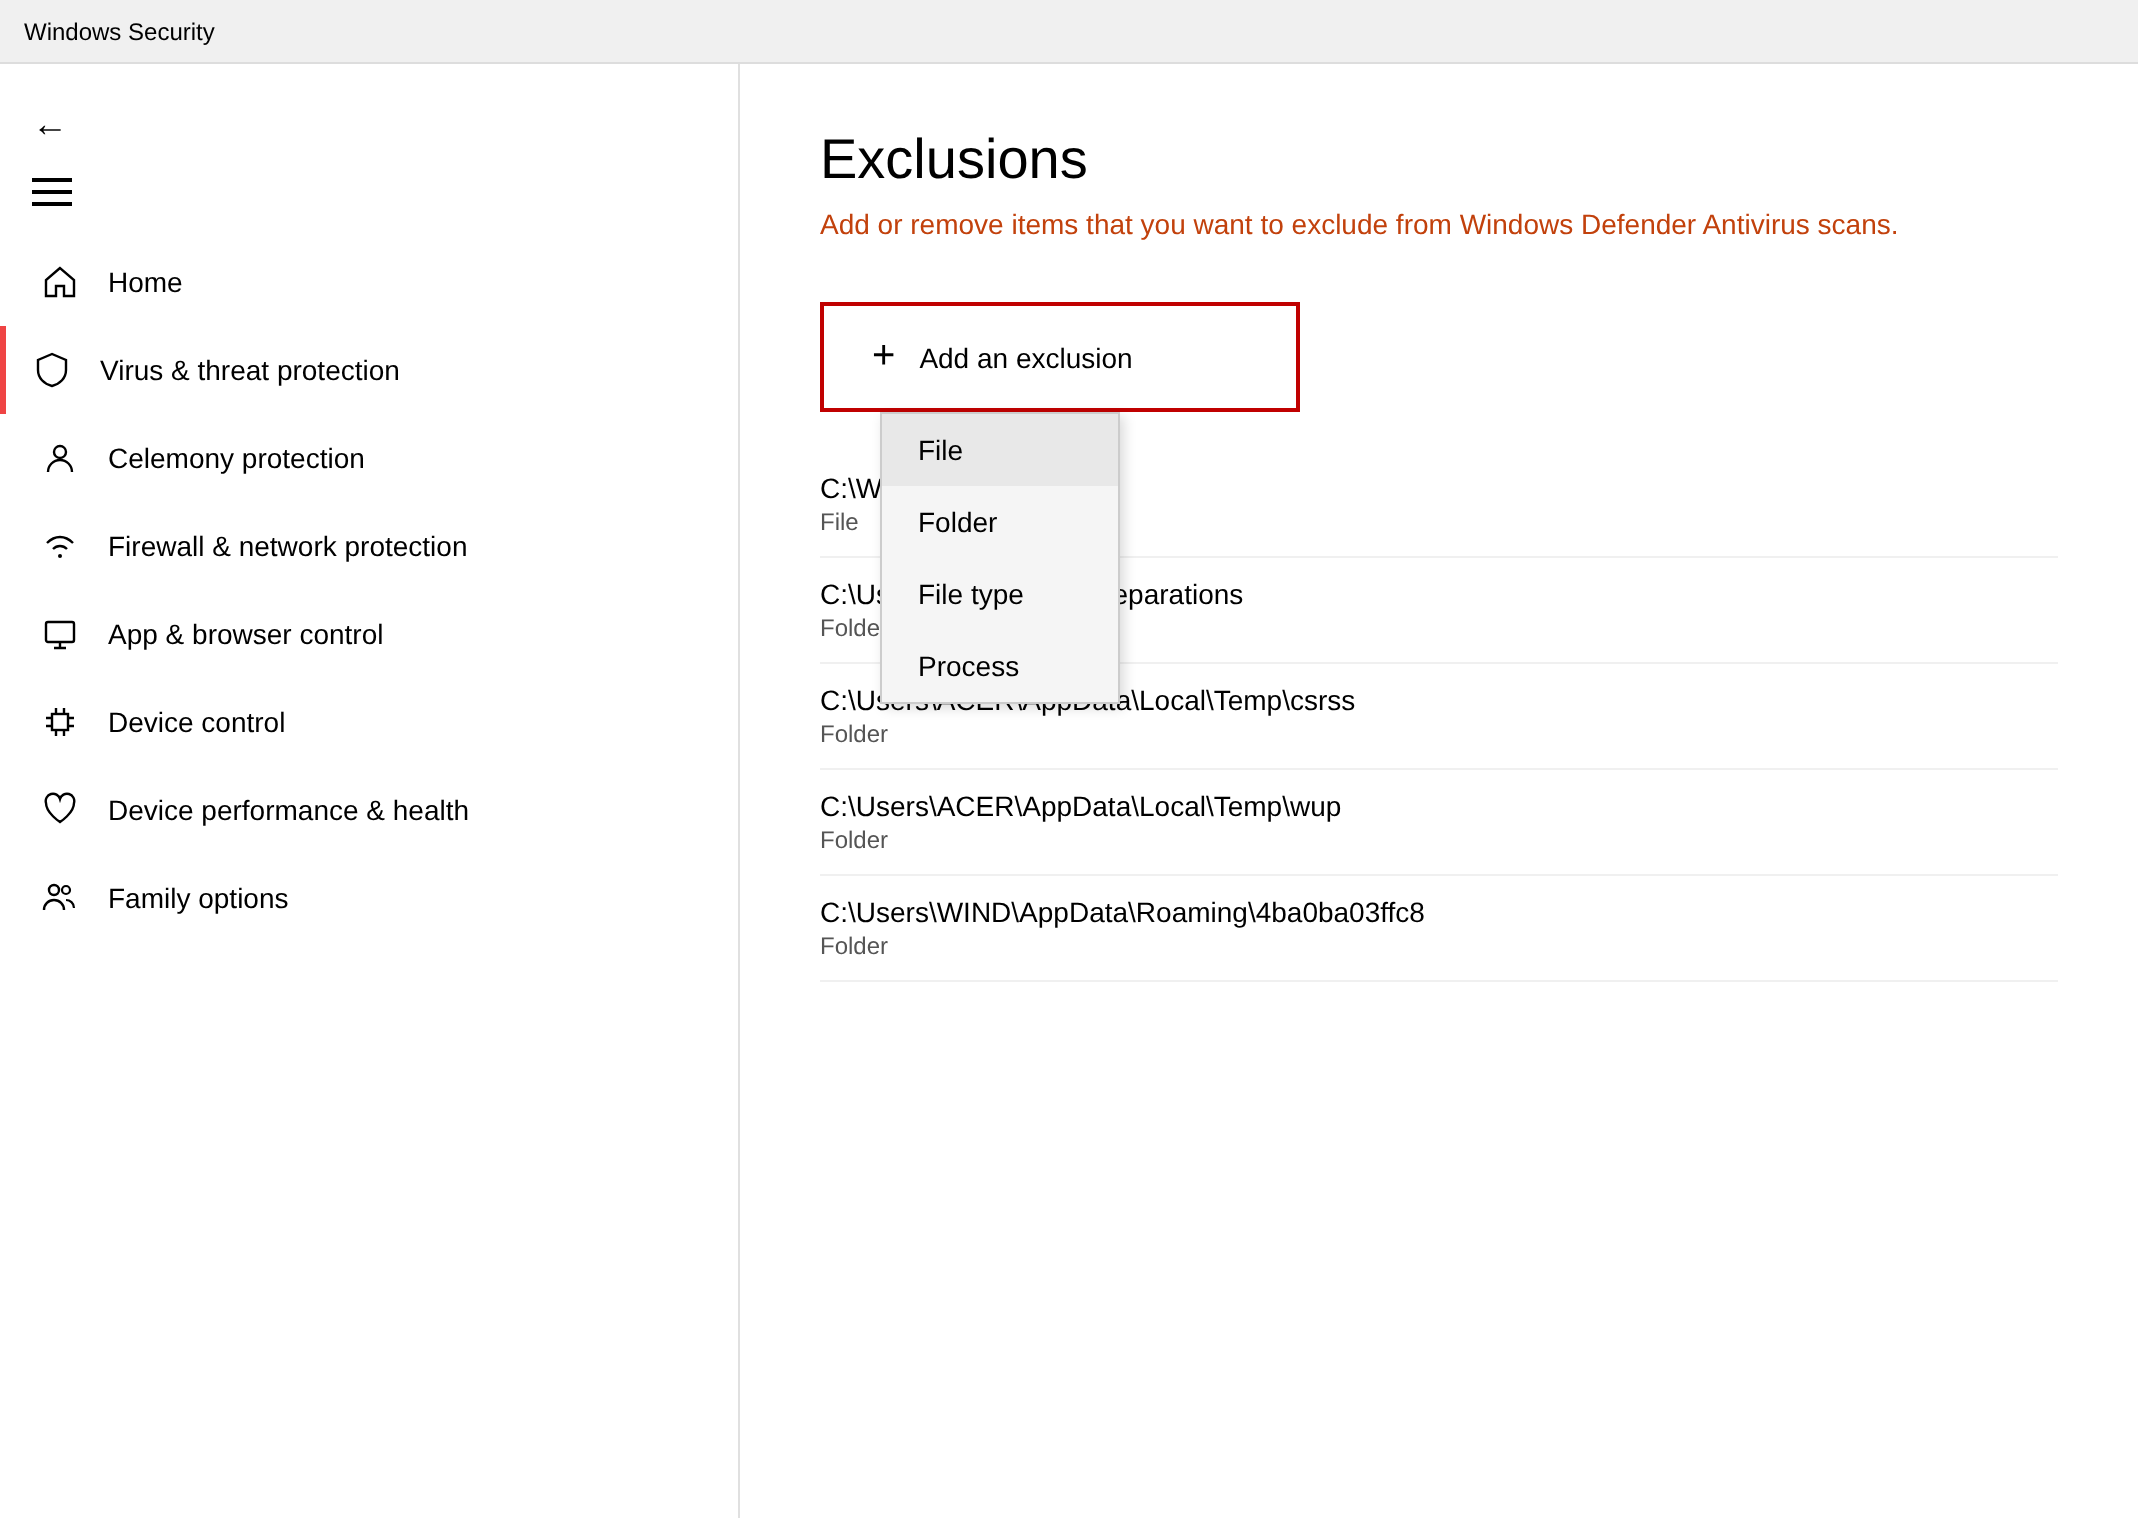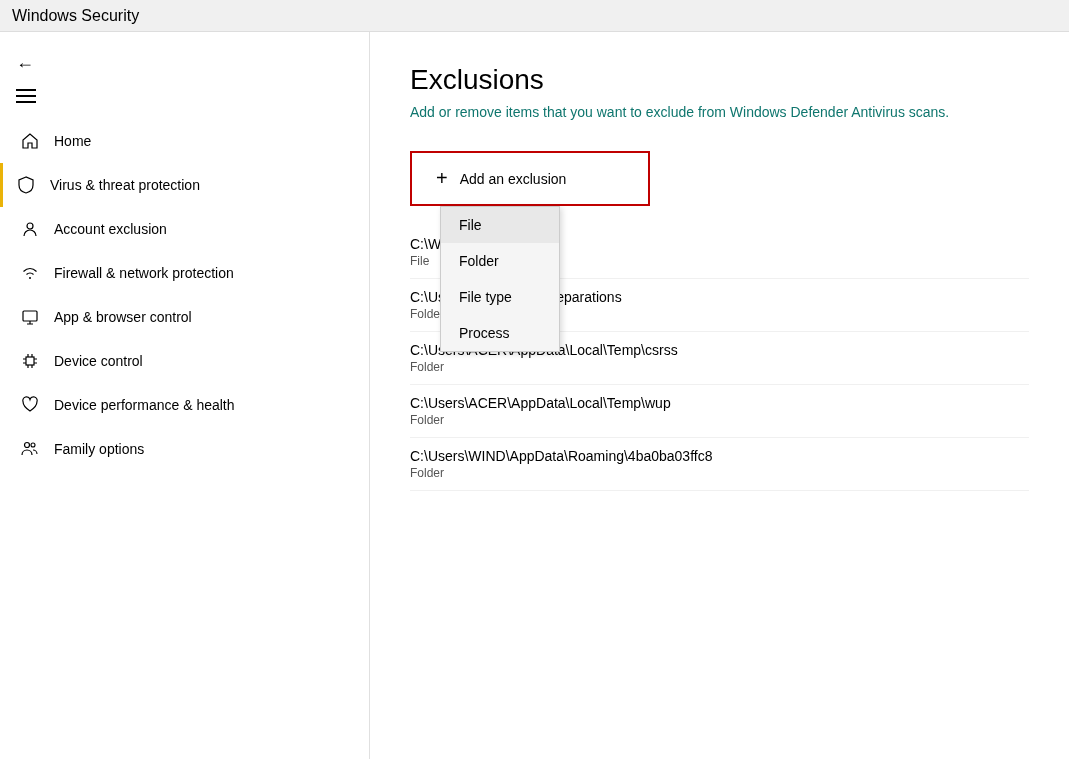--- a/index.html
+++ b/index.html
@@ -12,21 +12,21 @@
       overflow: hidden;
       display: flex;
       flex-direction: column;
     }
     .title-bar {
       height: 32px;
       background: #f0f0f0;
       display: flex;
       align-items: center;
       padding: 0 12px;
-      font-size: 16px;
+      font-size: 12px;
       border-bottom: 1px solid #ddd;
     }
     .main-layout {
       display: flex;
       flex: 1;
       overflow: hidden;
     }
     
     .sidebar {
       width: 370px;
@@ -67,21 +67,21 @@
       display: flex;
       align-items: center;
       padding: 12px 20px;
       cursor: pointer;
       font-size: 14px;
       color: #000;
       gap: 14px;
       position: relative;
     }
     .nav-item.active {
-      border-left: 3px solid #eab308;
+      border-left: 3px solid #ef4444;
       padding-left: 13px;
     }
     .nav-icon {
       width: 20px;
       height: 20px;
       display: flex;
       align-items: center;
       justify-content: center;
       flex-shrink: 0;
     }
@@ -92,21 +92,21 @@
       overflow-y: auto;
       position: relative;
     }
     .page-title {
       font-size: 28px;
       font-weight: 300;
       margin-bottom: 6px;
     }
     .page-description {
       font-size: 14px;
-      color: #0f766e;
+      color: #c2410c;
       margin-bottom: 28px;
       max-width: 600px;
       line-height: 1.5;
     }
     .add-exclusion-btn {
       display: flex;
       align-items: center;
       gap: 12px;
       border: 2px solid #c00000;
       padding: 14px 24px;
@@ -202,21 +202,21 @@
       <span>Virus &amp; threat protection</span>
     </div>
 
     <div class="nav-item">
       <div class="nav-icon">
         <svg width="18" height="18" viewBox="0 0 18 18" fill="none">
           <circle cx="9" cy="6" r="3" stroke="#000" stroke-width="1.2"></circle>
           <path d="M3 16c0-3.3 2.7-6 6-6s6 2.7 6 6" stroke="#000" stroke-width="1.2" fill="none"></path>
         </svg>
       </div>
-      <span>Account exclusion</span>
+      <span>Celemony protection</span>
     </div>
 
     <div class="nav-item">
       <div class="nav-icon">
         <svg width="18" height="18" viewBox="0 0 18 18" fill="none">
           <path d="M9 13a1 1 0 110 2 1 1 0 010-2z" fill="#000"></path>
           <path d="M5.5 10.5C6.5 9.5 7.7 9 9 9s2.5.5 3.5 1.5" stroke="#000" stroke-width="1.2" fill="none"></path>
           <path d="M2.5 7.5C4.5 5.5 6.6 4.5 9 4.5s4.5 1 6.5 3" stroke="#000" stroke-width="1.2" fill="none"></path>
         </svg>
       </div>

